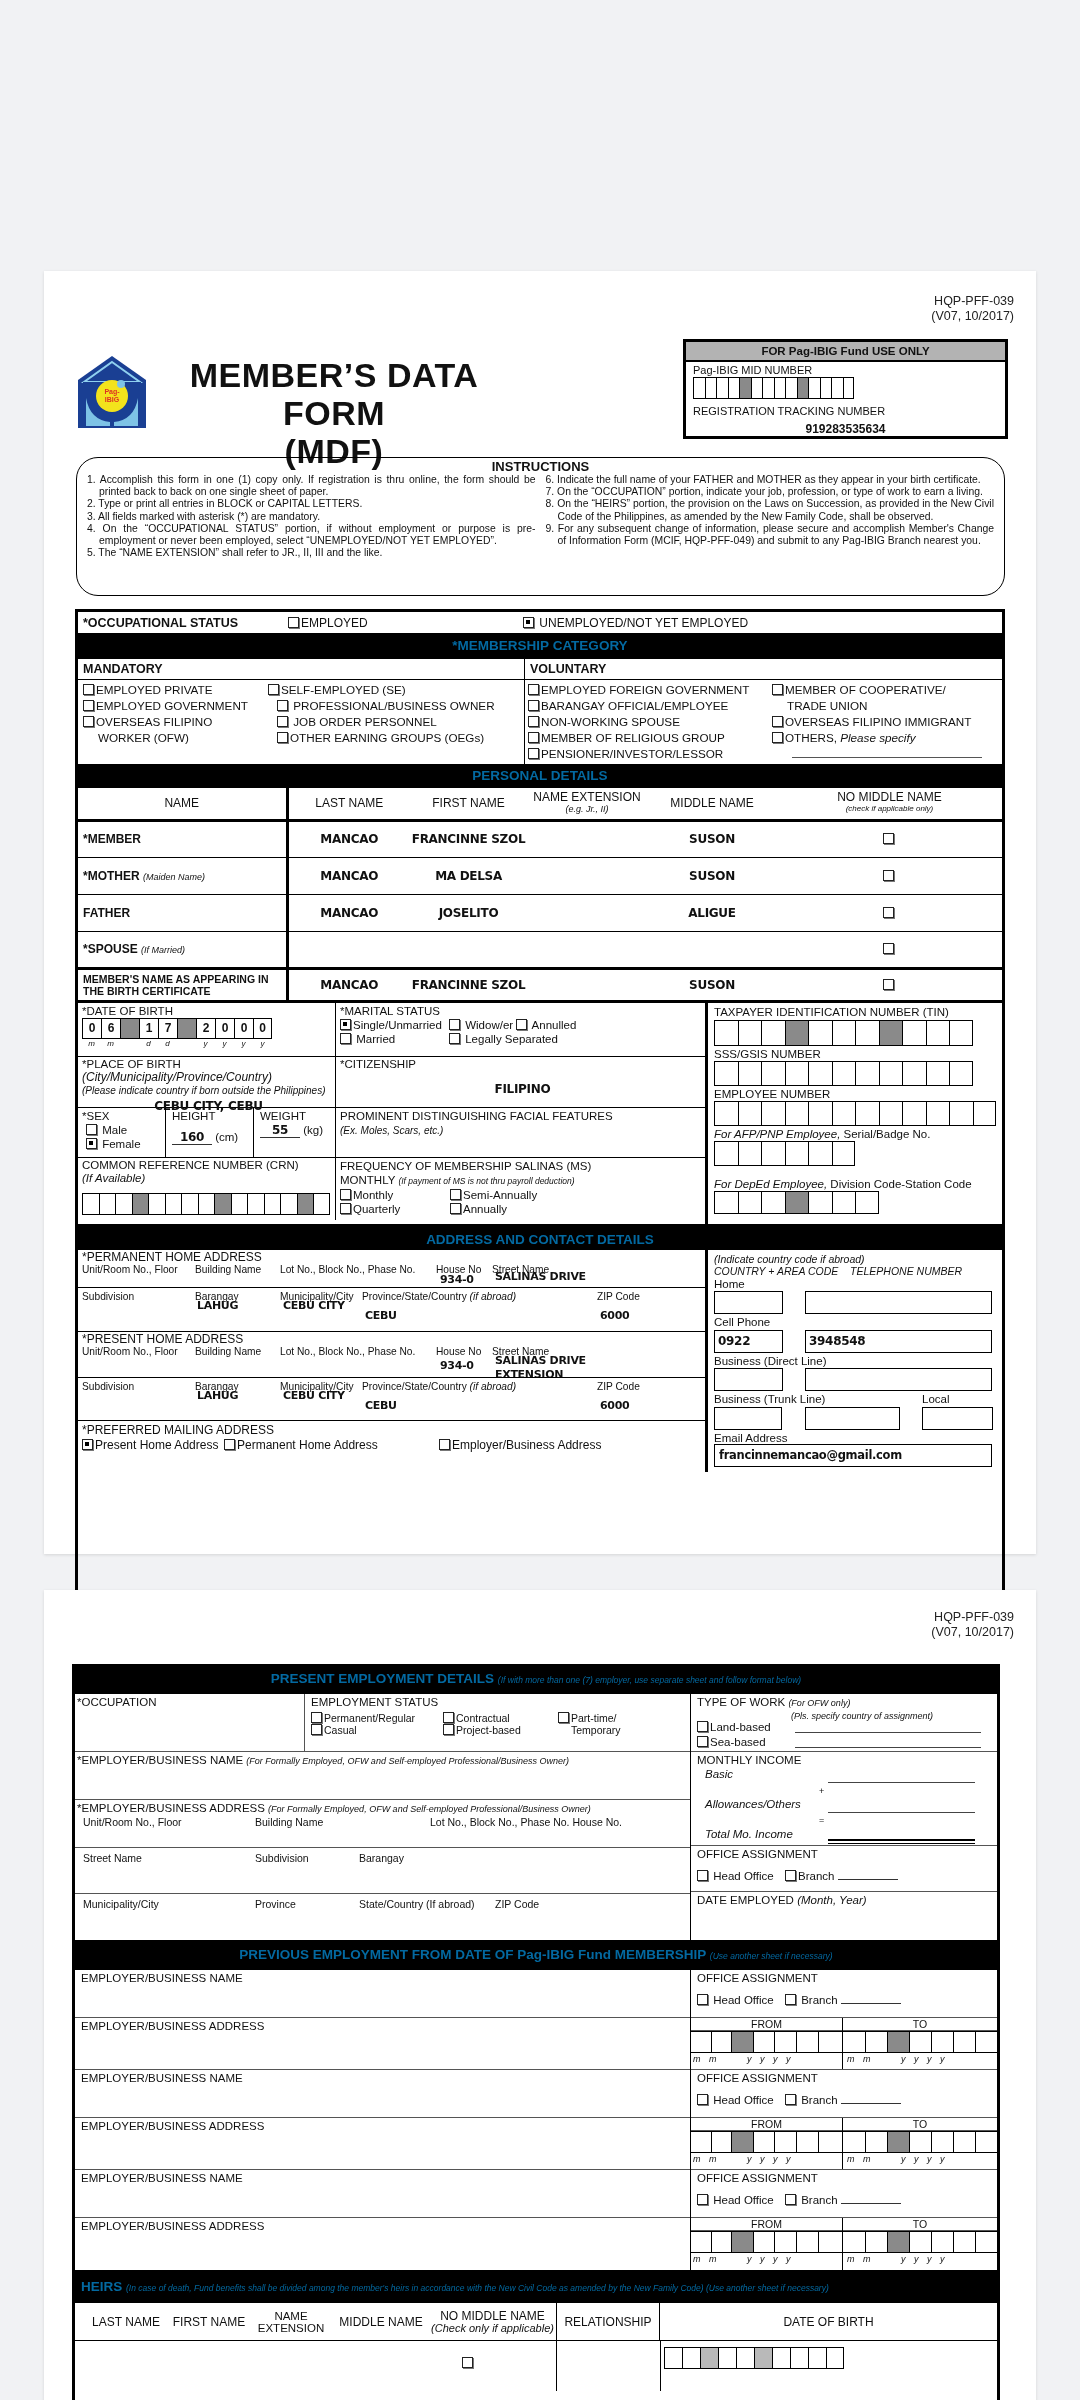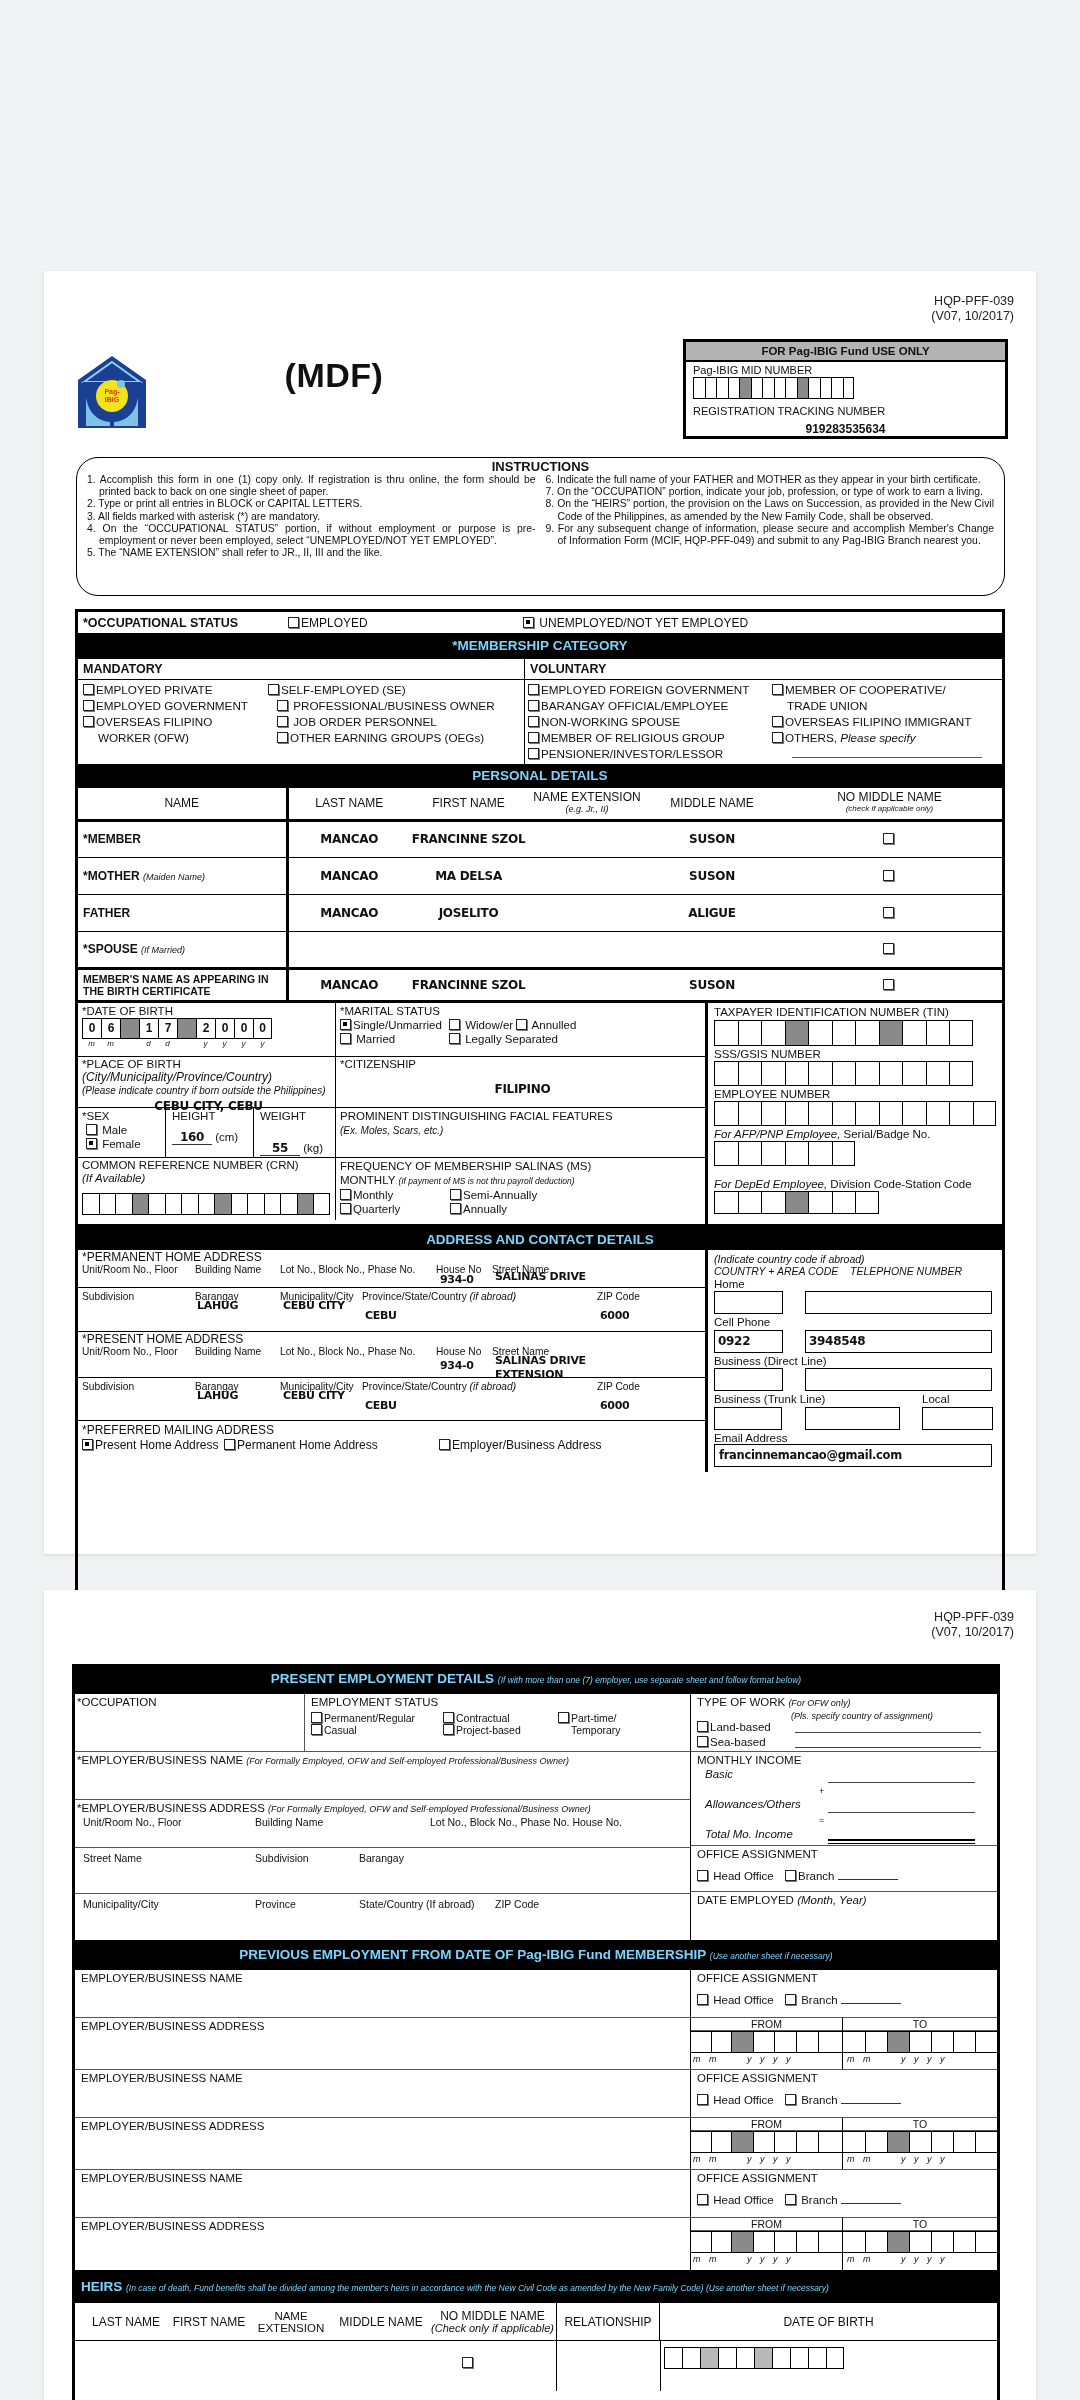--- a/index.html
+++ b/index.html
@@ -17,21 +17,21 @@
 .grid .c{border:1px solid #000;border-right:none;background:#fff}
 .grid .c:last-child{border-right:1px solid #000}
 .grid .c.g{background:#8a8a8a}
 .grid .c.lg{background:#b9b9b9}
 .instr{border:1.5px solid #000;border-radius:22px;padding:2px 10px 4px 10px;font-size:10.4px;line-height:12.2px}
 .instr h3{text-align:center;font-size:13px;font-weight:bold;line-height:14px}
 .instr .cols{display:flex;gap:10px}
 .instr .col{flex:1}
 .instr p{padding-left:12px;text-indent:-12px;text-align:justify}
 .form{border:3px solid #000;}
-.bar{background:#000;color:#7dd3fc;text-align:center;font-weight:bold;font-size:13.5px}
+.bar{background:#000;color:#0369a1;text-align:center;font-weight:bold;font-size:13.5px}
 .bar i{font-weight:normal;font-size:8.5px}
 .cb{display:inline-block;width:11px;height:11px;border:1.6px solid #222;vertical-align:-1px;margin-right:2px;background:#fff;position:relative;box-shadow:1px 1px 0 #777}
 .cb.on::after{content:"";position:absolute;left:2px;top:2px;width:4px;height:4px;background:#000}
 .t11{font-size:11.5px;line-height:14px}
 .it{font-style:italic}
 .val{font-weight:bold;font-size:12px;font-family:"DejaVu Sans",sans-serif;letter-spacing:-.3px}
 .sm{font-size:9px}
 .ul{display:inline-block;border-bottom:1px solid #333}
 .line{border-bottom:1px solid #444}
 table{border-collapse:collapse}
@@ -53,20 +53,21 @@
       <circle cx="36" cy="42" r="16" fill="#f3e31c"></circle>
       <circle cx="45" cy="30" r="4" fill="#7ec3e6"></circle>
       <text x="36" y="40" font-size="7" font-weight="bold" fill="#d32" text-anchor="middle" font-family="Liberation Sans, sans-serif">Pag-</text>
       <text x="36" y="48" font-size="7" font-weight="bold" fill="#d32" text-anchor="middle" font-family="Liberation Sans, sans-serif">IBIG</text>
       <path d="M10 44 Q14 66 34 68 L34 72 L10 72 Z" fill="#7ec3e6"></path>
       <path d="M62 44 Q58 66 38 68 L38 72 L62 72 Z" fill="#7ec3e6"></path>
     </svg>
   </div>
 
   <div class="abs title" style="left:120px;top:85px;width:340px">
+    <div>MEMBER’S DATA FORM</div>
     <div>(MDF)</div>
   </div>
 
   <div class="abs usebox" style="left:639px;top:68px;width:325px;height:100px">
     <div class="usehead">FOR Pag-IBIG Fund USE ONLY</div>
     <div class="lbl" style="margin:2px 0 0 7px">Pag-IBIG MID NUMBER</div>
     <div class="grid" style="margin-left:7px;height:22px">
       <div class="c" style="width:11.5px"></div>
         <div class="c" style="width:11.5px"></div>
         <div class="c" style="width:11.5px"></div>
@@ -266,21 +267,21 @@
             <div>*SEX</div>
             <div style="padding-left:4px"><span class="cb"></span> <span>Male</span></div>
             <div style="padding-left:4px"><span class="cb on"></span> <span>Female</span></div>
           </div>
           <div style="width:88px;border-right:1px solid #000;padding:1px 0 0 6px">
             <div>HEIGHT</div>
             <div style="margin-top:7px"><span class="ul val" style="width:40px;text-align:center">160</span> <span>(cm)</span></div>
           </div>
           <div style="width:82px;border-right:1.5px solid #000;padding:1px 0 0 6px">
             <div>WEIGHT</div>
-            <div style="margin-top:18px"><span class="ul val" style="width:40px;text-align:center">55</span> <span>(kg)</span></div>
+            <div style="margin-top:0"><span class="ul val" style="width:40px;text-align:center">55</span> <span>(kg)</span></div>
           </div>
           <div style="flex:1;padding:1px 0 0 4px">
             <div>PROMINENT DISTINGUISHING FACIAL FEATURES</div>
             <i style="font-size:10px">(Ex. Moles, Scars, etc.)</i>
           </div>
         </div>
         <div style="display:flex;height:62px">
           <div style="width:258px;border-right:1.5px solid #000;padding:1px 0 0 4px;font-size:11.5px;line-height:13px">
             <div>COMMON REFERENCE NUMBER (CRN)</div>
             <i>(If Available)</i>

